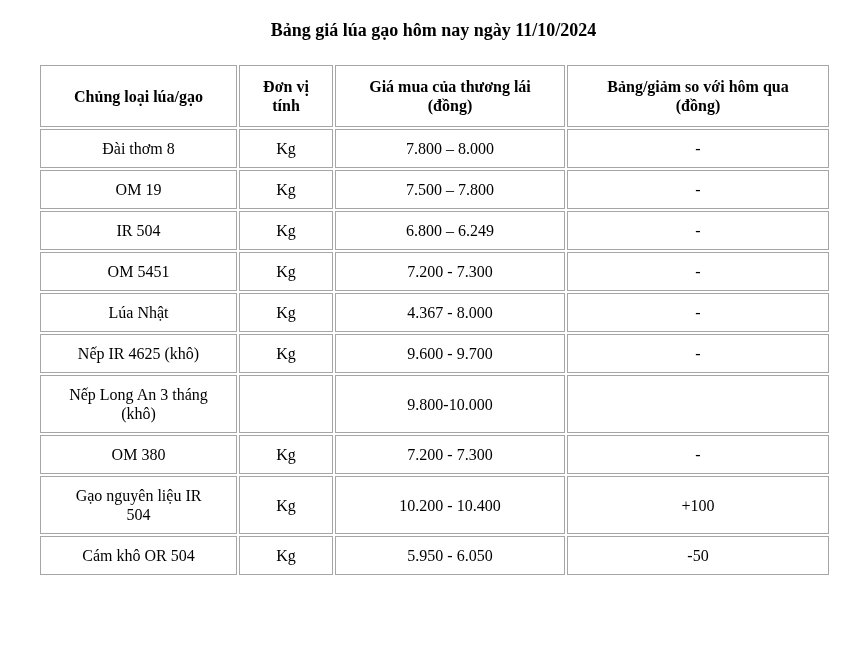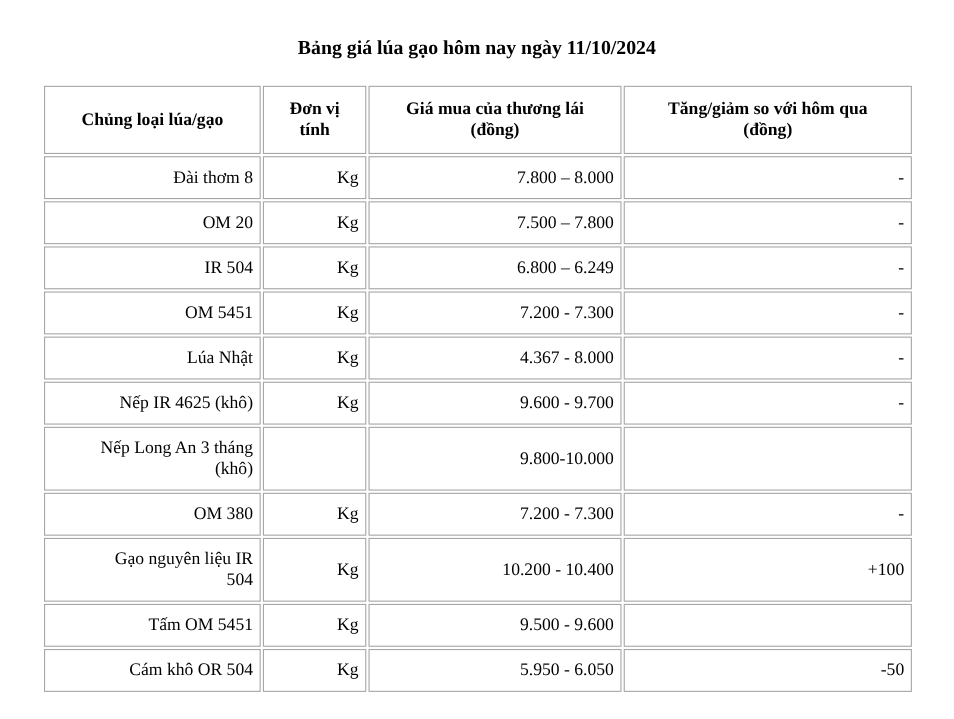--- a/index.html
+++ b/index.html
@@ -9,21 +9,21 @@
   }
   body {
     width: 867px;
     height: 654px;
     font-family: "Liberation Serif", "DejaVu Serif", serif;
     color: #000000;
     overflow: hidden;
   }
   .page-title {
     margin: 0 0 23px 0;
-    padding-top: 33px;
+    padding-top: 20px;
     font-size: 18px;
     line-height: 20px;
     font-weight: bold;
     text-align: center;
     color: #000000;
   }
   table.price-table {
     margin-left: 38px;
     border-collapse: separate;
     border-spacing: 2px;
@@ -40,21 +40,20 @@
     line-height: 19px;
     background: #ffffff;
   }
   table.price-table th {
     font-weight: bold;
     padding: 11px 6px;
   }
   table.price-table td {
     font-weight: normal;
     padding: 9px 6px;
-    text-align: right;
   }
   col.c1 { width: 197px; }
   col.c2 { width: 94px;  }
   col.c3 { width: 230px; }
   col.c4 { width: 262px; }
 </style>
 </head>
 <body>
 
 <h1 class="page-title">Bảng giá lúa gạo hôm nay ngày 11/10/2024</h1>
@@ -66,33 +65,33 @@
       <col class="c3">
       <col class="c4">
   </colgroup>
   <thead>
     <tr>
       <th>Chủng loại lúa/gạo</th>
       <th>Đơn vị
 tính</th>
       <th>Giá mua của thương lái
 (đồng)</th>
-      <th>Tăng/giảm so với hôm qua
+      <th>Bảng/giảm so với hôm qua
 (đồng)</th>
     </tr>
   </thead>
   <tbody>
     <tr>
       <td>Đài thơm 8</td>
       <td>Kg</td>
       <td>7.800 – 8.000</td>
       <td>-</td>
     </tr>
     <tr>
-      <td>OM 20</td>
+      <td>OM 19</td>
       <td>Kg</td>
       <td>7.500 – 7.800</td>
       <td>-</td>
     </tr>
     <tr>
       <td>IR 504</td>
       <td>Kg</td>
       <td>6.800 – 6.249</td>
       <td>-</td>
     </tr>
@@ -128,25 +127,19 @@
       <td>-</td>
     </tr>
     <tr>
       <td>Gạo nguyên liệu IR
 504</td>
       <td>Kg</td>
       <td>10.200 - 10.400</td>
       <td>+100</td>
     </tr>
     <tr>
-      <td>Tấm OM 5451</td>
-      <td>Kg</td>
-      <td>9.500 - 9.600</td>
-      <td></td>
-    </tr>
-    <tr>
       <td>Cám khô OR 504</td>
       <td>Kg</td>
       <td>5.950 - 6.050</td>
       <td>-50</td>
     </tr>
   </tbody>
 </table>
 
 </body></html>

